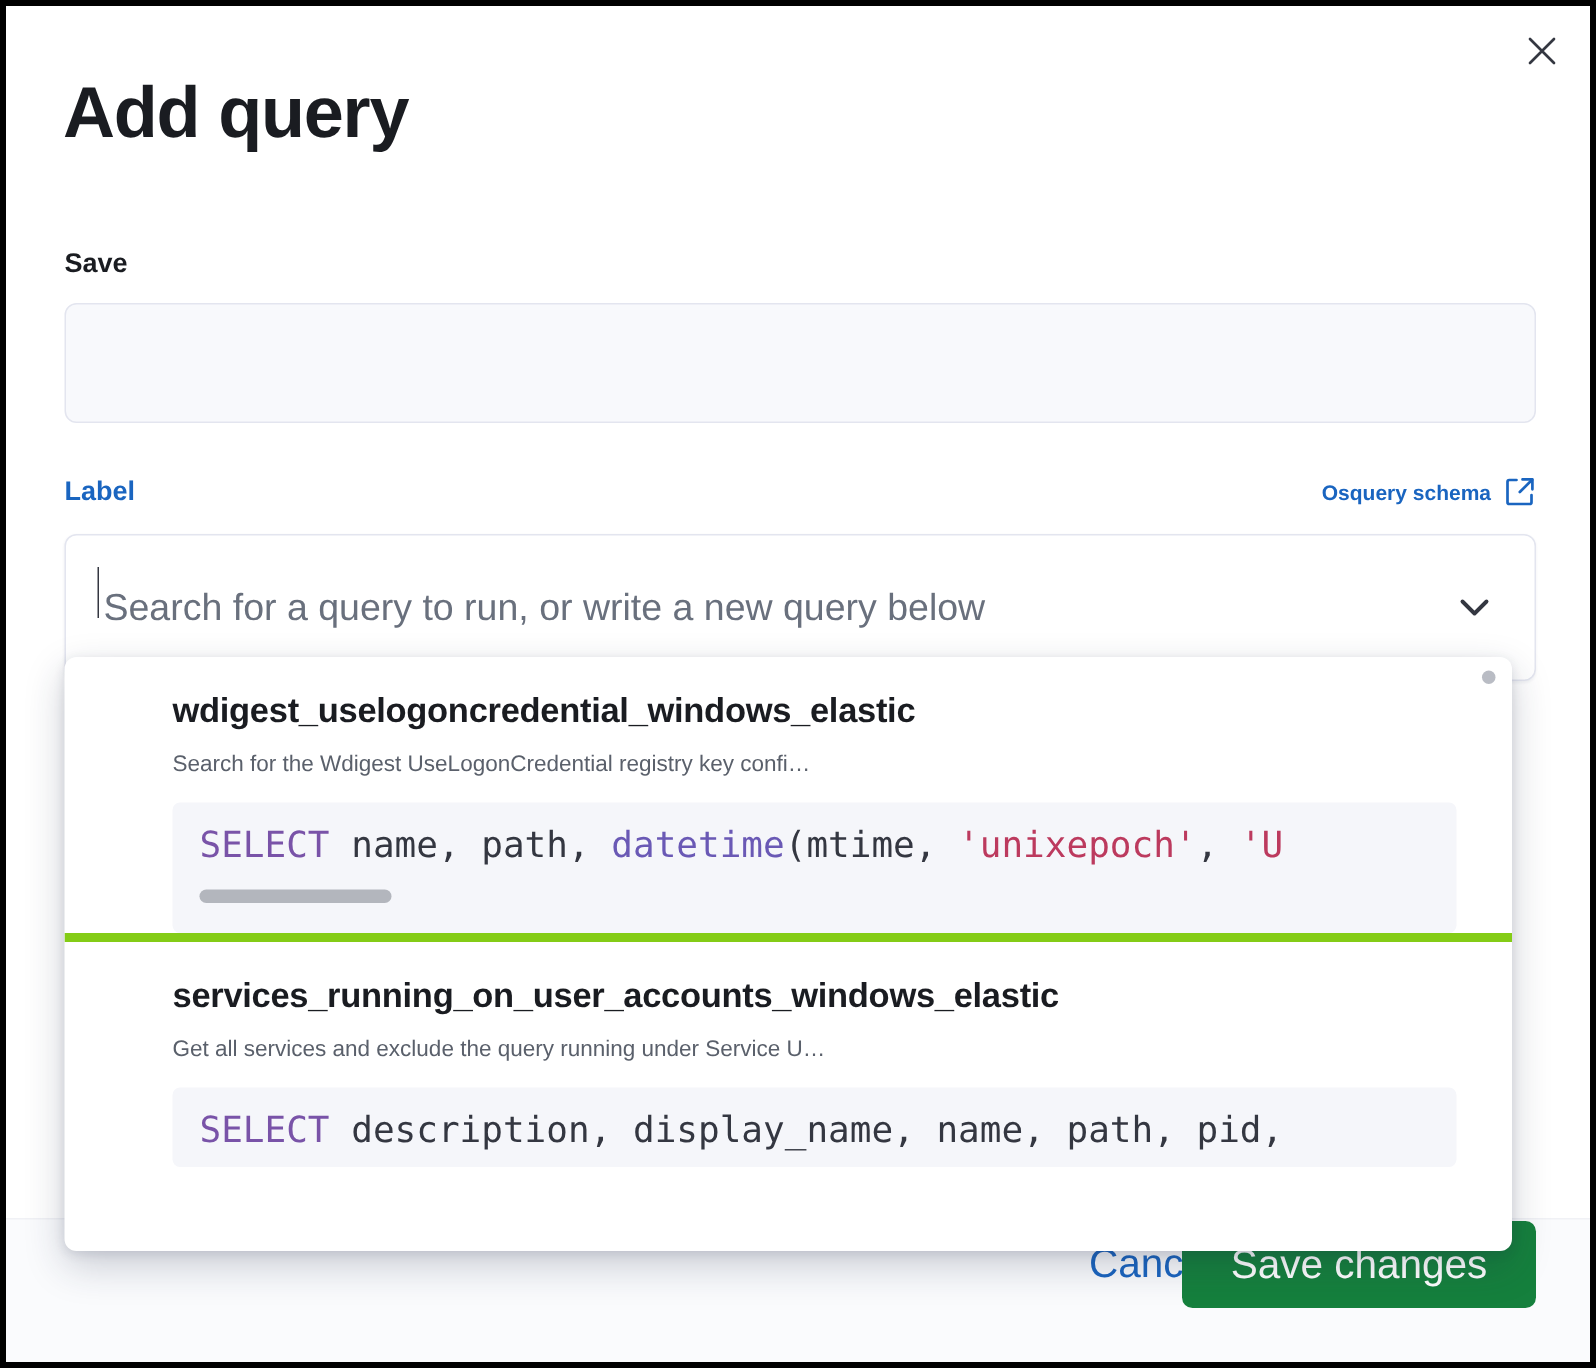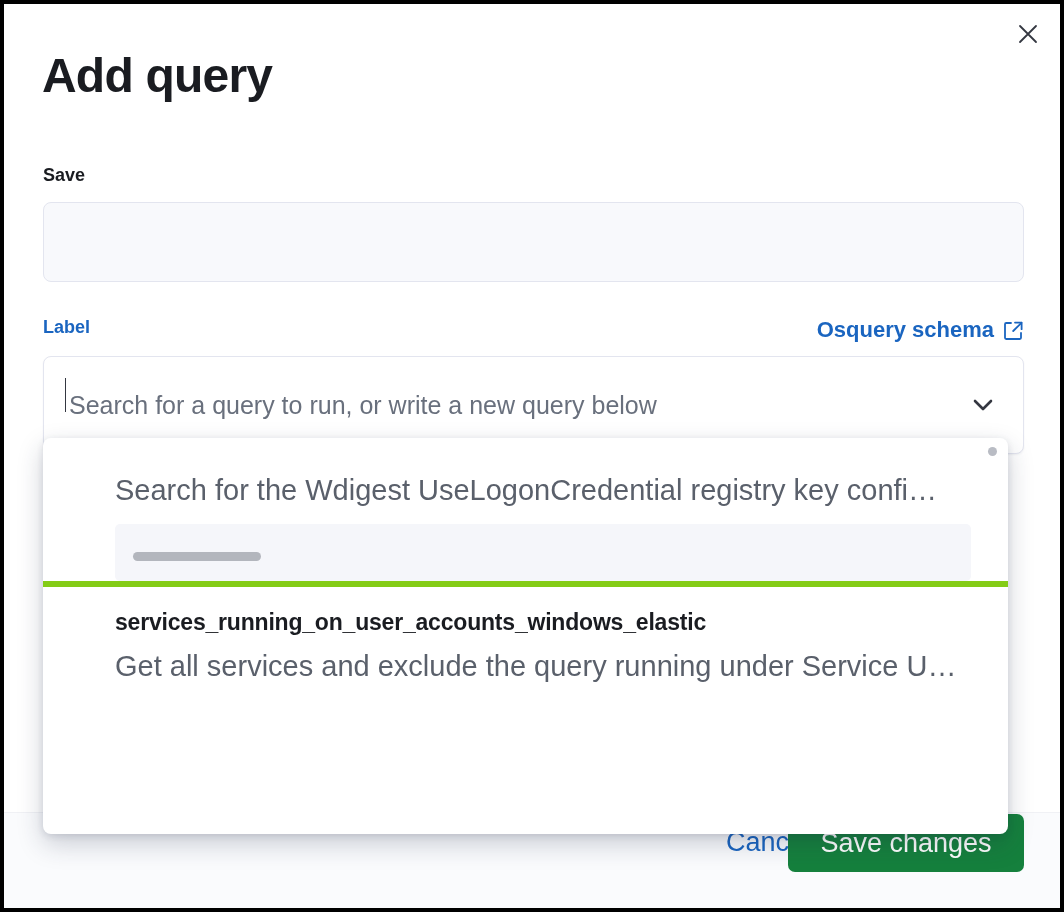--- a/index.html
+++ b/index.html
@@ -68,21 +68,21 @@
     top: 313px;
     color: #1a65c0;
     font-weight: 700;
   }
 
   .schema-link {
     position: absolute;
     right: 36px; top: 313px;
     display: flex; align-items: center; gap: 9px;
     color: #1a65c0;
-    font-size: 22px;
+    font-size: 14px;
     font-weight: 700;
     text-decoration: none;
     cursor: pointer;
   }
   .schema-link svg { display:block; }
 
   
   .combo-wrap {
     position: absolute;
     left: 39px; top: 352px;
@@ -147,21 +147,21 @@
   .option-title {
     margin: 0 0 0 72px;
     font-size: 23px;
     font-weight: 700;
     color: #1a1c21;
     letter-spacing: -0.2px;
     white-space: nowrap;
   }
   .option-desc {
     margin: 14px 16px 0 72px;
-    font-size: 29px;
+    font-size: 15px;
     color: #5a606b;
     white-space: nowrap;
     overflow: hidden;
   }
   .option-code {
     margin: 17px 0 0 72px;
     width: 856px;
     background: #f5f6fa;
     border-radius: 5px;
     padding: 13px 0 10px 0;
@@ -270,31 +270,36 @@
       <svg width="30" height="30" viewBox="0 0 30 30">
         <path d="M7 11 L15 19 L23 11" stroke="#343741" stroke-width="2.6" fill="none" stroke-linecap="round" stroke-linejoin="round"></path>
       </svg>
     </div>
   </div>
 
   <div class="dropdown">
     <div class="dropdown-scroll-dot"></div>
 
     <div class="option">
+      <div class="option-title">wdigest_uselogoncredential_windows_elastic</div>
       <div class="option-desc">Search for the Wdigest UseLogonCredential registry key confi…</div>
       <div class="option-code">
+        <pre><span class="tok-kw">SELECT</span><span> name, path, </span><span class="tok-fn">datetime</span><span>(mtime, </span><span class="tok-str">'unixepoch'</span><span>, </span><span class="tok-str">'U</span></pre>
         <div class="code-scrollbar">
           <div class="thumb"></div>
         </div>
       </div>
     </div>
 
     <div class="option">
       <div class="option-title">services_running_on_user_accounts_windows_elastic</div>
       <div class="option-desc">Get all services and exclude the query running under Service U…</div>
+      <div class="option-code">
+        <pre><span class="tok-kw">SELECT</span><span> description, display_name, name, path, pid,</span></pre>
+      </div>
     </div>
   </div>
 
   <div class="footer">
     <button class="btn-cancel">Cancel</button>
     <button class="btn-save">Save changes</button>
   </div>
 
 </div>
 

